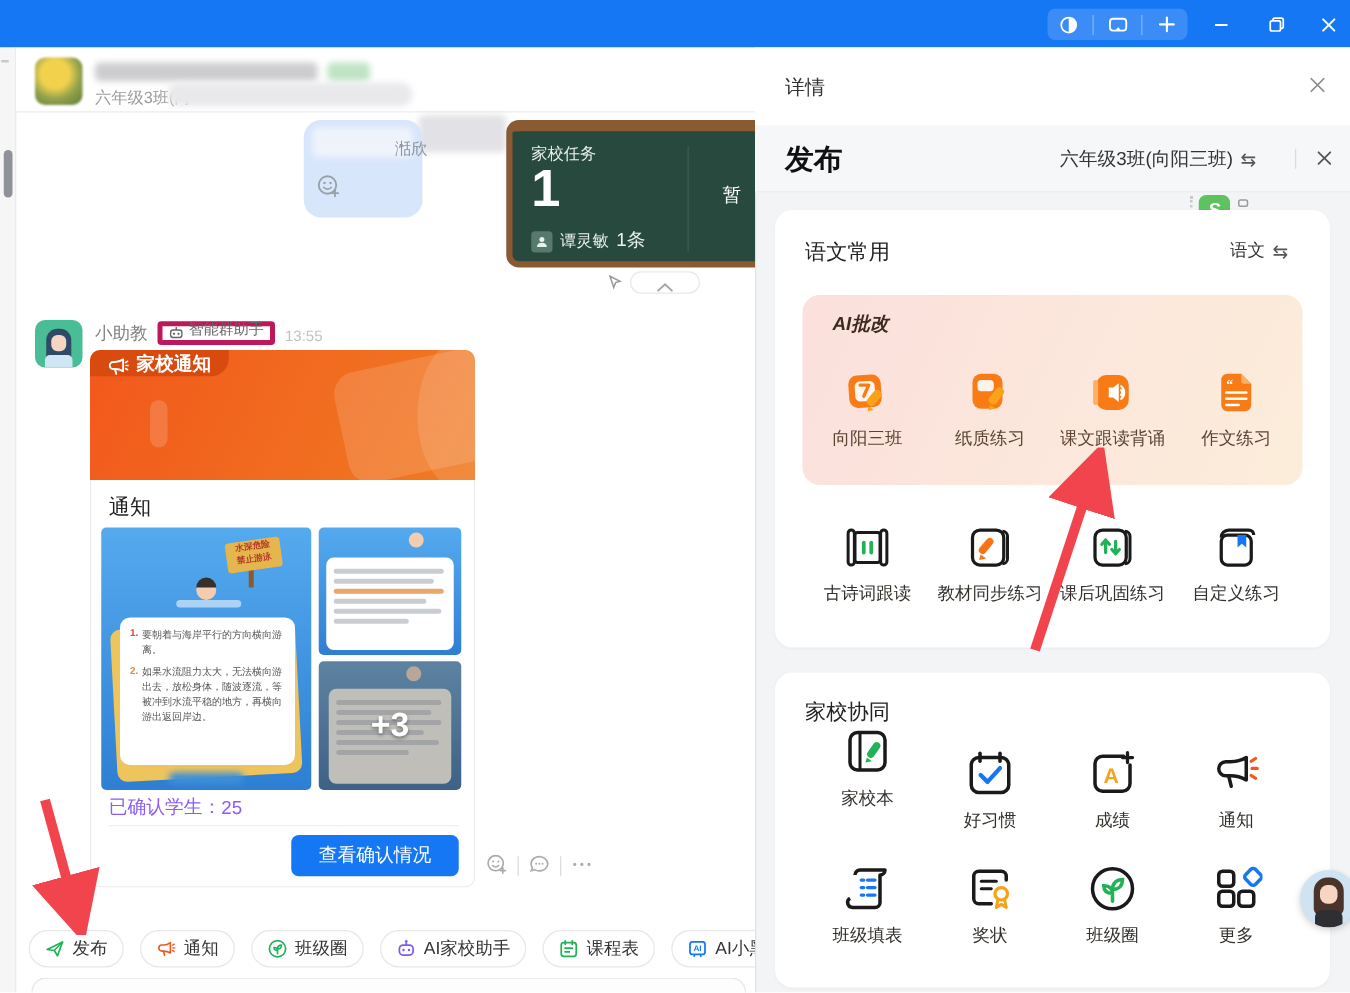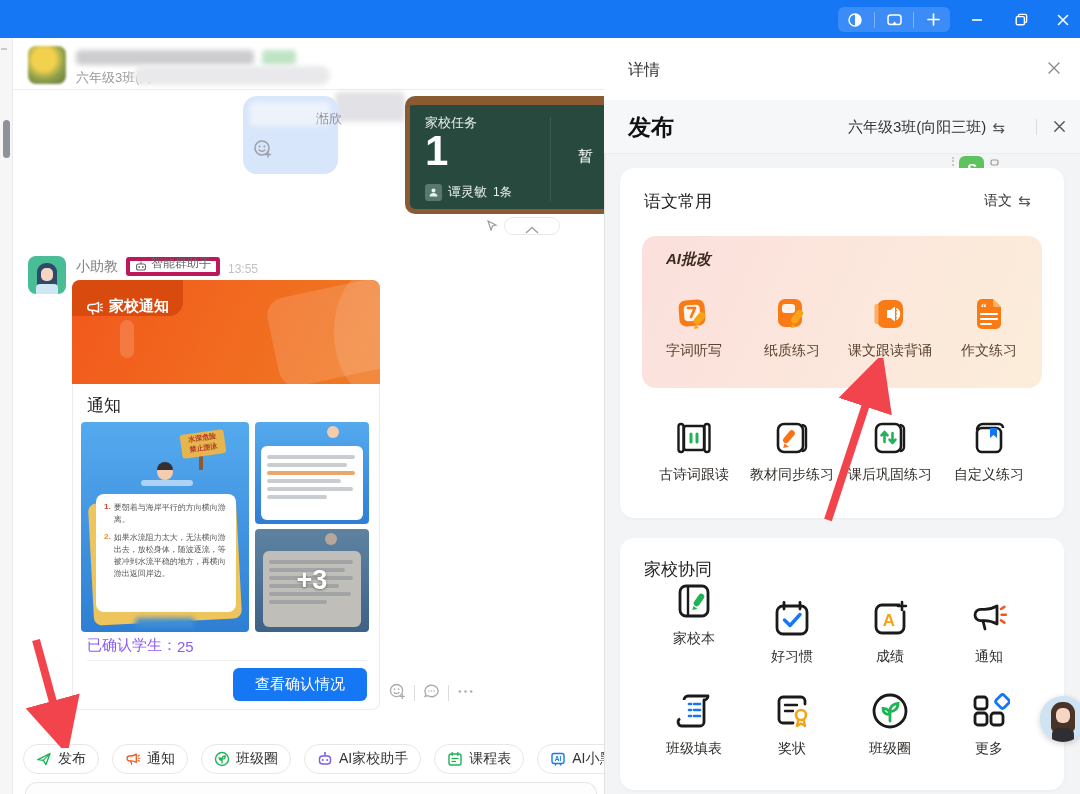--- a/index.html
+++ b/index.html
@@ -117,21 +117,21 @@
   <div class="abs" style="left:140px;top:12px;width:1px;height:84px;background:#3d5c50"></div>
   <div class="abs" style="left:168px;top:42px;font-size:15px;color:#fff">暂</div>
   <div class="abs flex" style="left:15px;top:78px;gap:6px">
     <span style="width:17px;height:17px;background:#587a6d;border-radius:3px;display:inline-flex;align-items:center;justify-content:center">
       <svg width="11" height="11" viewBox="0 0 11 11">
           <circle cx="5.5" cy="3.6" r="2" fill="#e9f1ec"></circle>
           <path d="M1.5 9.5 c0-2.2 1.8-3.4 4-3.4 s4 1.2 4 3.4 z" fill="#e9f1ec"></path>
         </svg>
     </span>
     <span style="font-size:13px">谭灵敏</span>
-    <span style="font-size:12px">1条</span>
+    <span style="font-size:15px">1条</span>
   </div>
 </div>
 
 <span class="abs" style="left:486px;top:219px">
   <svg width="13" height="13" viewBox="0 0 13 13">
       <path d="M2 2 L10 6 L6.5 7 L5 11 Z" fill="none" stroke="#9a9a9a" stroke-width="1.2"></path>
     </svg>
 </span>
 <div class="abs flex" style="left:504px;top:217px;width:56px;height:18px;background:#fff;border:1px solid #e9e9e9;border-radius:10px;justify-content:center">
   <svg width="14" height="8" viewBox="0 0 14 8">
@@ -157,21 +157,21 @@
     </span>
     <span style="font-size:12px;color:#666">智能群助手</span>
   </span>
   <span style="font-size:12px;color:#c2c2c2">13:55</span>
 </div>
 
 <div class="abs noticehdr">
   <div class="abs" style="left:200px;top:8px;width:120px;height:90px;background:rgba(255,255,255,.14);border-radius:18px;transform:rotate(-12deg)"></div>
   <div class="abs" style="left:262px;top:-8px;width:70px;height:120px;background:rgba(255,255,255,.12);border-radius:50% 0 0 50%"></div>
   <div class="abs" style="left:48px;top:40px;width:14px;height:38px;background:rgba(255,255,255,.16);border-radius:7px"></div>
-  <div class="abs flex" style="left:0;top:0;height:36px;padding:0 14px;background:#d84a0e;border-radius:8px 0 14px 0;gap:6px">
+  <div class="abs flex" style="left:0;top:0;height:21px;padding:0 14px;background:#d84a0e;border-radius:8px 0 14px 0;gap:6px">
     <span>
       <svg width="17" height="15" viewBox="0 0 17 15">
           <path d="M12.5 1.5 V11 C10.3 9.6 8 9.2 6.2 9.2 H4.6 A2.8 2.8 0 0 1 4.6 3.6 H6.2 C8 3.6 10.3 3 12.5 1.5 Z" fill="none" stroke="#fff" stroke-width="1.5" stroke-linejoin="round"></path>
           <path d="M6 9.5 l1 3.6" stroke="#fff" stroke-width="1.5" stroke-linecap="round"></path>
           <path d="M14.5 4 l1.6 -1 M14.8 6.4 l1.9 0 M14.5 8.8 l1.6 1" stroke="#fff" stroke-width="1.3" stroke-linecap="round"></path>
         </svg>
     </span>
     <span style="color:#fff;font-size:15px;font-weight:bold">家校通知</span>
   </div>
 </div>
@@ -398,21 +398,21 @@
 <div class="cell aicell" style="left:646px;top:294px">
   <span>
     <svg width="40" height="40" viewBox="0 0 40 40">
         <rect x="5" y="6" width="26" height="26" rx="7" fill="#f97b16" transform="rotate(-4 18 19)"></rect>
         <rect x="10" y="11" width="16" height="16" rx="4" fill="#fff" opacity=".92" transform="rotate(-4 18 19)"></rect>
         <path d="M14 14 h7 l-4 9" fill="none" stroke="#f97b16" stroke-width="2.6" stroke-linecap="round" stroke-linejoin="round"></path>
         <rect x="22" y="17" width="7" height="14" rx="3" fill="#f9a31a" transform="rotate(40 25 24)"></rect>
         <path d="M21 31 l4 3 l-5 1 z" fill="#f9a31a"></path>
       </svg>
   </span>
-  <span class="lbl">字词听写</span>
+  <span class="lbl">向阳三班</span>
 </div>
 <div class="cell aicell" style="left:744px;top:294px">
   <span>
     <svg width="40" height="40" viewBox="0 0 40 40">
         <rect x="6" y="5" width="24" height="28" rx="7" fill="#f97b16"></rect>
         <rect x="10" y="10" width="13" height="9" rx="3" fill="#fff" opacity=".9"></rect>
         <rect x="22" y="15" width="7" height="15" rx="3" fill="#f9a31a" transform="rotate(38 25 22)"></rect>
         <path d="M20 30 l4.5 3 l-5.5 1 z" fill="#f9a31a"></path>
       </svg>
   </span>

